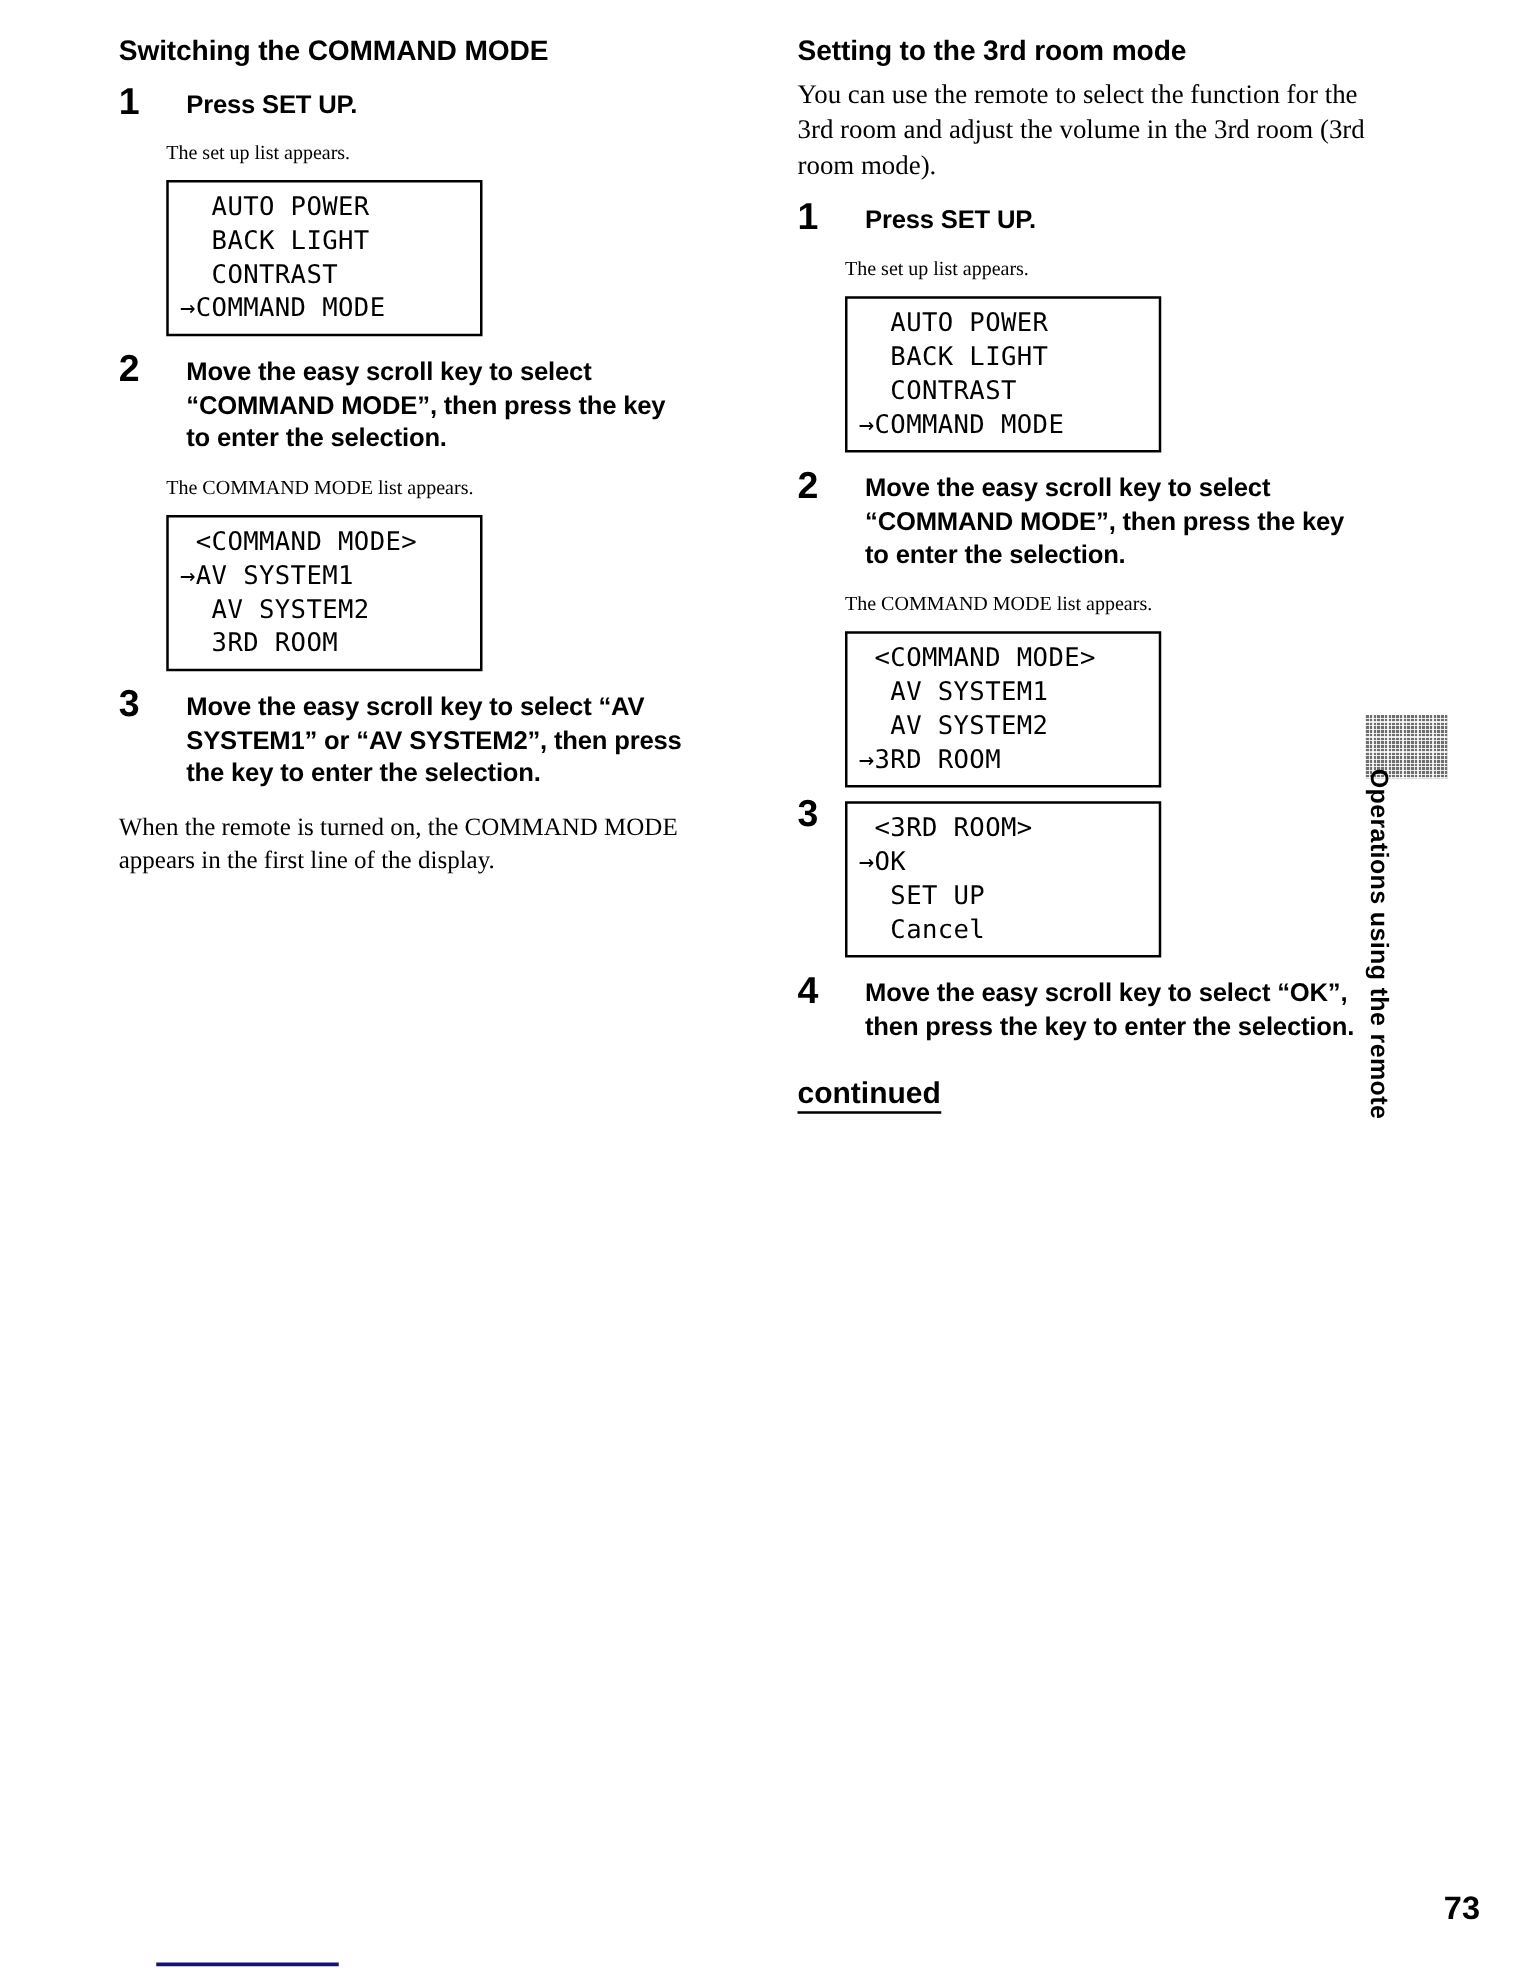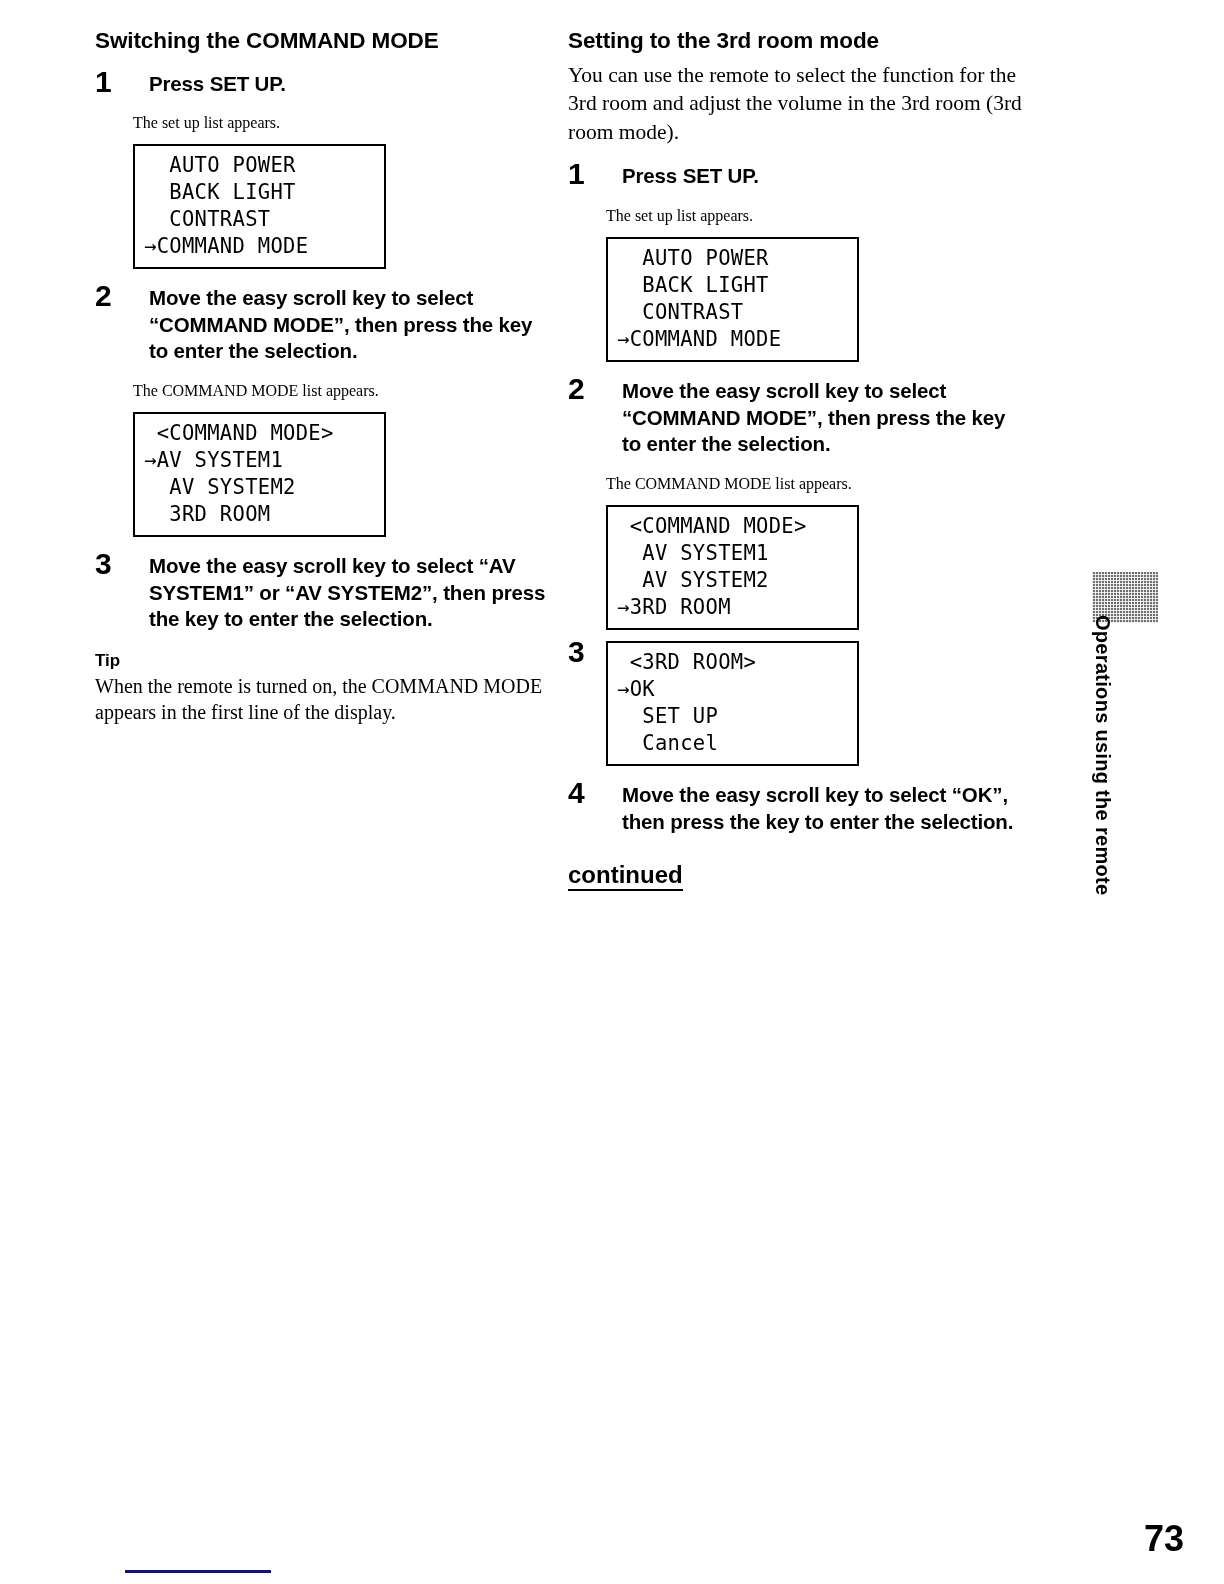--- a/index.html
+++ b/index.html
@@ -24,21 +24,21 @@
     padding-left: 48px;
   }
 
   
   .col {
     position: absolute;
     top: 28px;
     width: 470px;
   }
   .col-left  { left: 95px; }
-  .col-right { left: 568px; }
+  .col-right { left: 638px; }
 
   
   .section-heading {
     font-family: "Liberation Sans", sans-serif;
     font-weight: bold;
     font-size: 22.5px;
     letter-spacing: -0.1px;
     margin: 0 0 6px 0;
     line-height: 1.18;
   }
@@ -157,24 +157,24 @@
     font-weight: bold;
     font-size: 20px;
     letter-spacing: 0.3px;
     white-space: nowrap;
   }
 
   
   .page-number {
     position: absolute;
     right: 88px;
-    bottom: 24px;
-    font-family: "Liberation Sans", sans-serif;
-    font-weight: bold;
-    font-size: 36px;
+    bottom: 42px;
+    font-family: "Liberation Sans", sans-serif;
+    font-weight: bold;
+    font-size: 26px;
   }
   .footer-rule {
     position: absolute;
     left: 125px;
     top: 1570px;
     width: 146px;
     height: 0;
     border-top: 3px solid #13137a;
   }
 </style>
@@ -211,21 +211,20 @@
         <div class="lcd-line">  3RD ROOM</div>
       </div>
     </div>
 
     <div class="step">
       <span class="step-num">3</span>
       <p class="step-title">Move the easy scroll key to select “AV SYSTEM1” or “AV SYSTEM2”, then press the key to enter the selection.</p>
     </div>
 
     <div>
-      <p class="tip-head">Tip</p>
       <p class="tip-text">When the remote is turned on, the COMMAND MODE appears in the first line of the display.</p>
     </div>
 
   </div>
 
   <div class="col col-right">
 
     <h2 class="section-heading">Setting to the 3rd room mode</h2>
 
     <p class="body-text">You can use the remote to select the function for the 3rd room and adjust the volume in the 3rd room (3rd room mode).</p>

